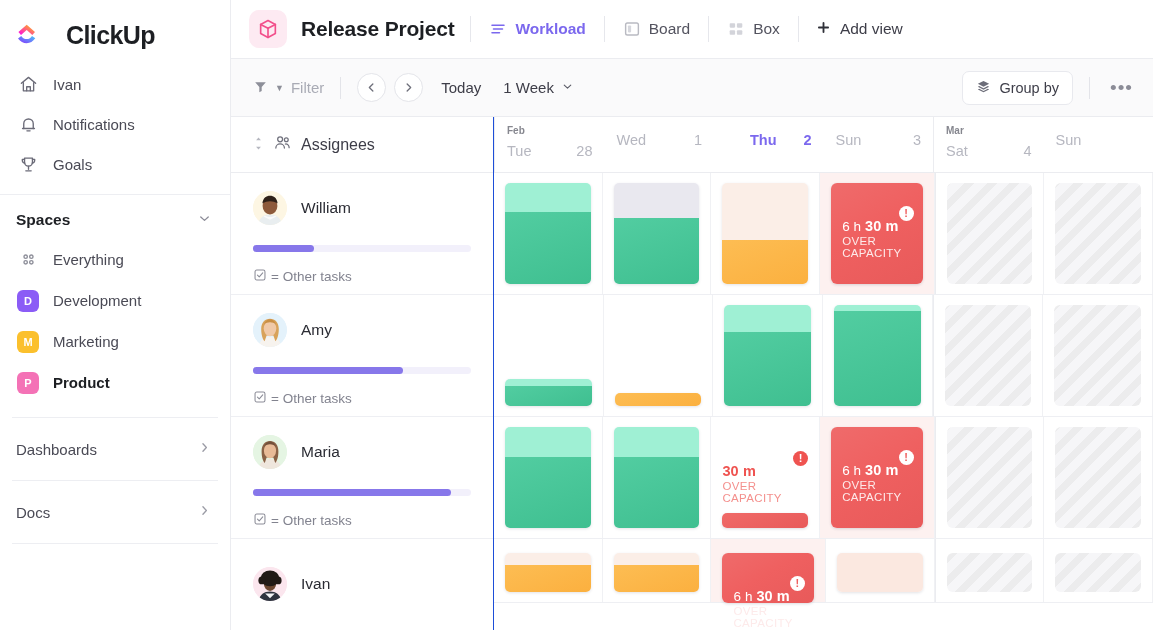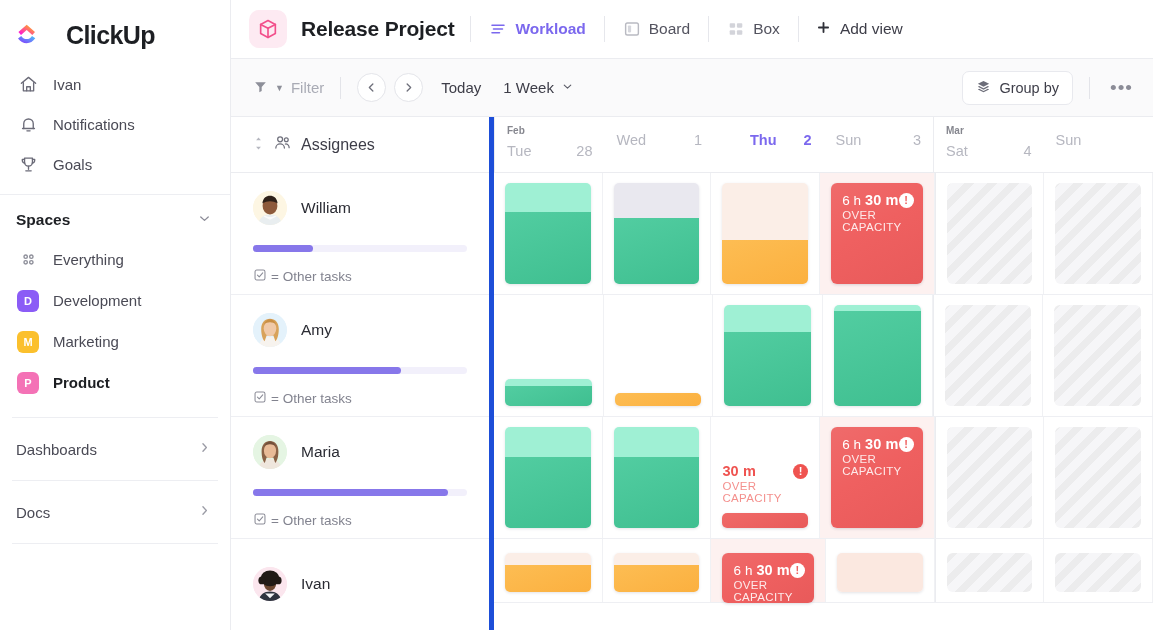--- a/index.html
+++ b/index.html
@@ -102,21 +102,21 @@
   .groupby-btn {
     display:flex; align-items:center; gap:8px; cursor:pointer;
     background:#fff; border:1px solid #e8e9ee; border-radius:7px;
     padding: 7px 13px; font-size:14.5px; color:#3d3d48;
   }
   .ellipsis-btn { cursor:pointer; color:#8b8c97; font-size:19px; letter-spacing:1px; padding: 0 4px; }
 
   
   .grid-wrap { flex:1 1 auto; display:flex; min-height:0; overflow:hidden; }
 
-  .asg-col { width: 263px; flex: 0 0 263px; border-right: 5px solid #1d4ed8; background:#fff; }
+  .asg-col { width: 263px; flex: 0 0 263px; border-right: 1px solid #1d4ed8; background:#fff; }
   .asg-head {
     height: 56px; display:flex; align-items:center; gap:9px;
     padding-left: 22px; border-bottom:1px solid #ebecf0;
     font-size:16px; color:#3d3d48; cursor:pointer;
   }
   .asg-row { height: 122px; padding: 18px 22px 0 22px; border-bottom:1px solid #eeeff3; }
   .asg-person { display:flex; align-items:center; gap:14px; }
   .avatar { width: 34px; height:34px; border-radius:50%; flex:0 0 34px; position:relative; overflow:hidden; }
   .asg-name { font-size:15.5px; color:#2b2c34; }
   .prog-track { height:7px; border-radius:4px; background:#f2f0fb; margin-top: 20px; }
@@ -153,21 +153,21 @@
       #ececed 0px, #ececed 7px, #f6f6f8 7px, #f6f6f8 16px);
   }
 
   .over-card {
     width:100%; border-radius:6px;
     background: linear-gradient(150deg,#ef6b6b 0%,#ef6060 45%,#e85a5a 100%);
     box-shadow: 0 1px 3px rgba(40,40,60,.16);
     padding: 9px 9px 0 11px;
   }
   .over-top { display:flex; align-items:center; justify-content:space-between; }
-  .over-amt { color:#fff; font-size:13.5px; font-weight:400; letter-spacing:.1px; white-space:nowrap; }
+  .over-amt { color:#fff; font-size:13.5px; font-weight:400; letter-spacing:.1px; white-space:nowrap;margin-top:26px; }
   .over-amt b { font-weight:700; font-size:14.5px; }
   .warn-ico {
     width:15px; height:15px; border-radius:50%; background:#fff;
     display:flex; align-items:center; justify-content:center; flex:0 0 15px;
   }
   .warn-ico i { font-style:normal; color:#ef6060; font-size:11px; font-weight:700; line-height:1; }
   .over-cap { color:#fdeaea; font-size:11.5px; letter-spacing:.35px; margin-top:1px; }
 
   .over-text-only { width:100%; }
   .over-text-only .over-amt { color:#f4736f; }

